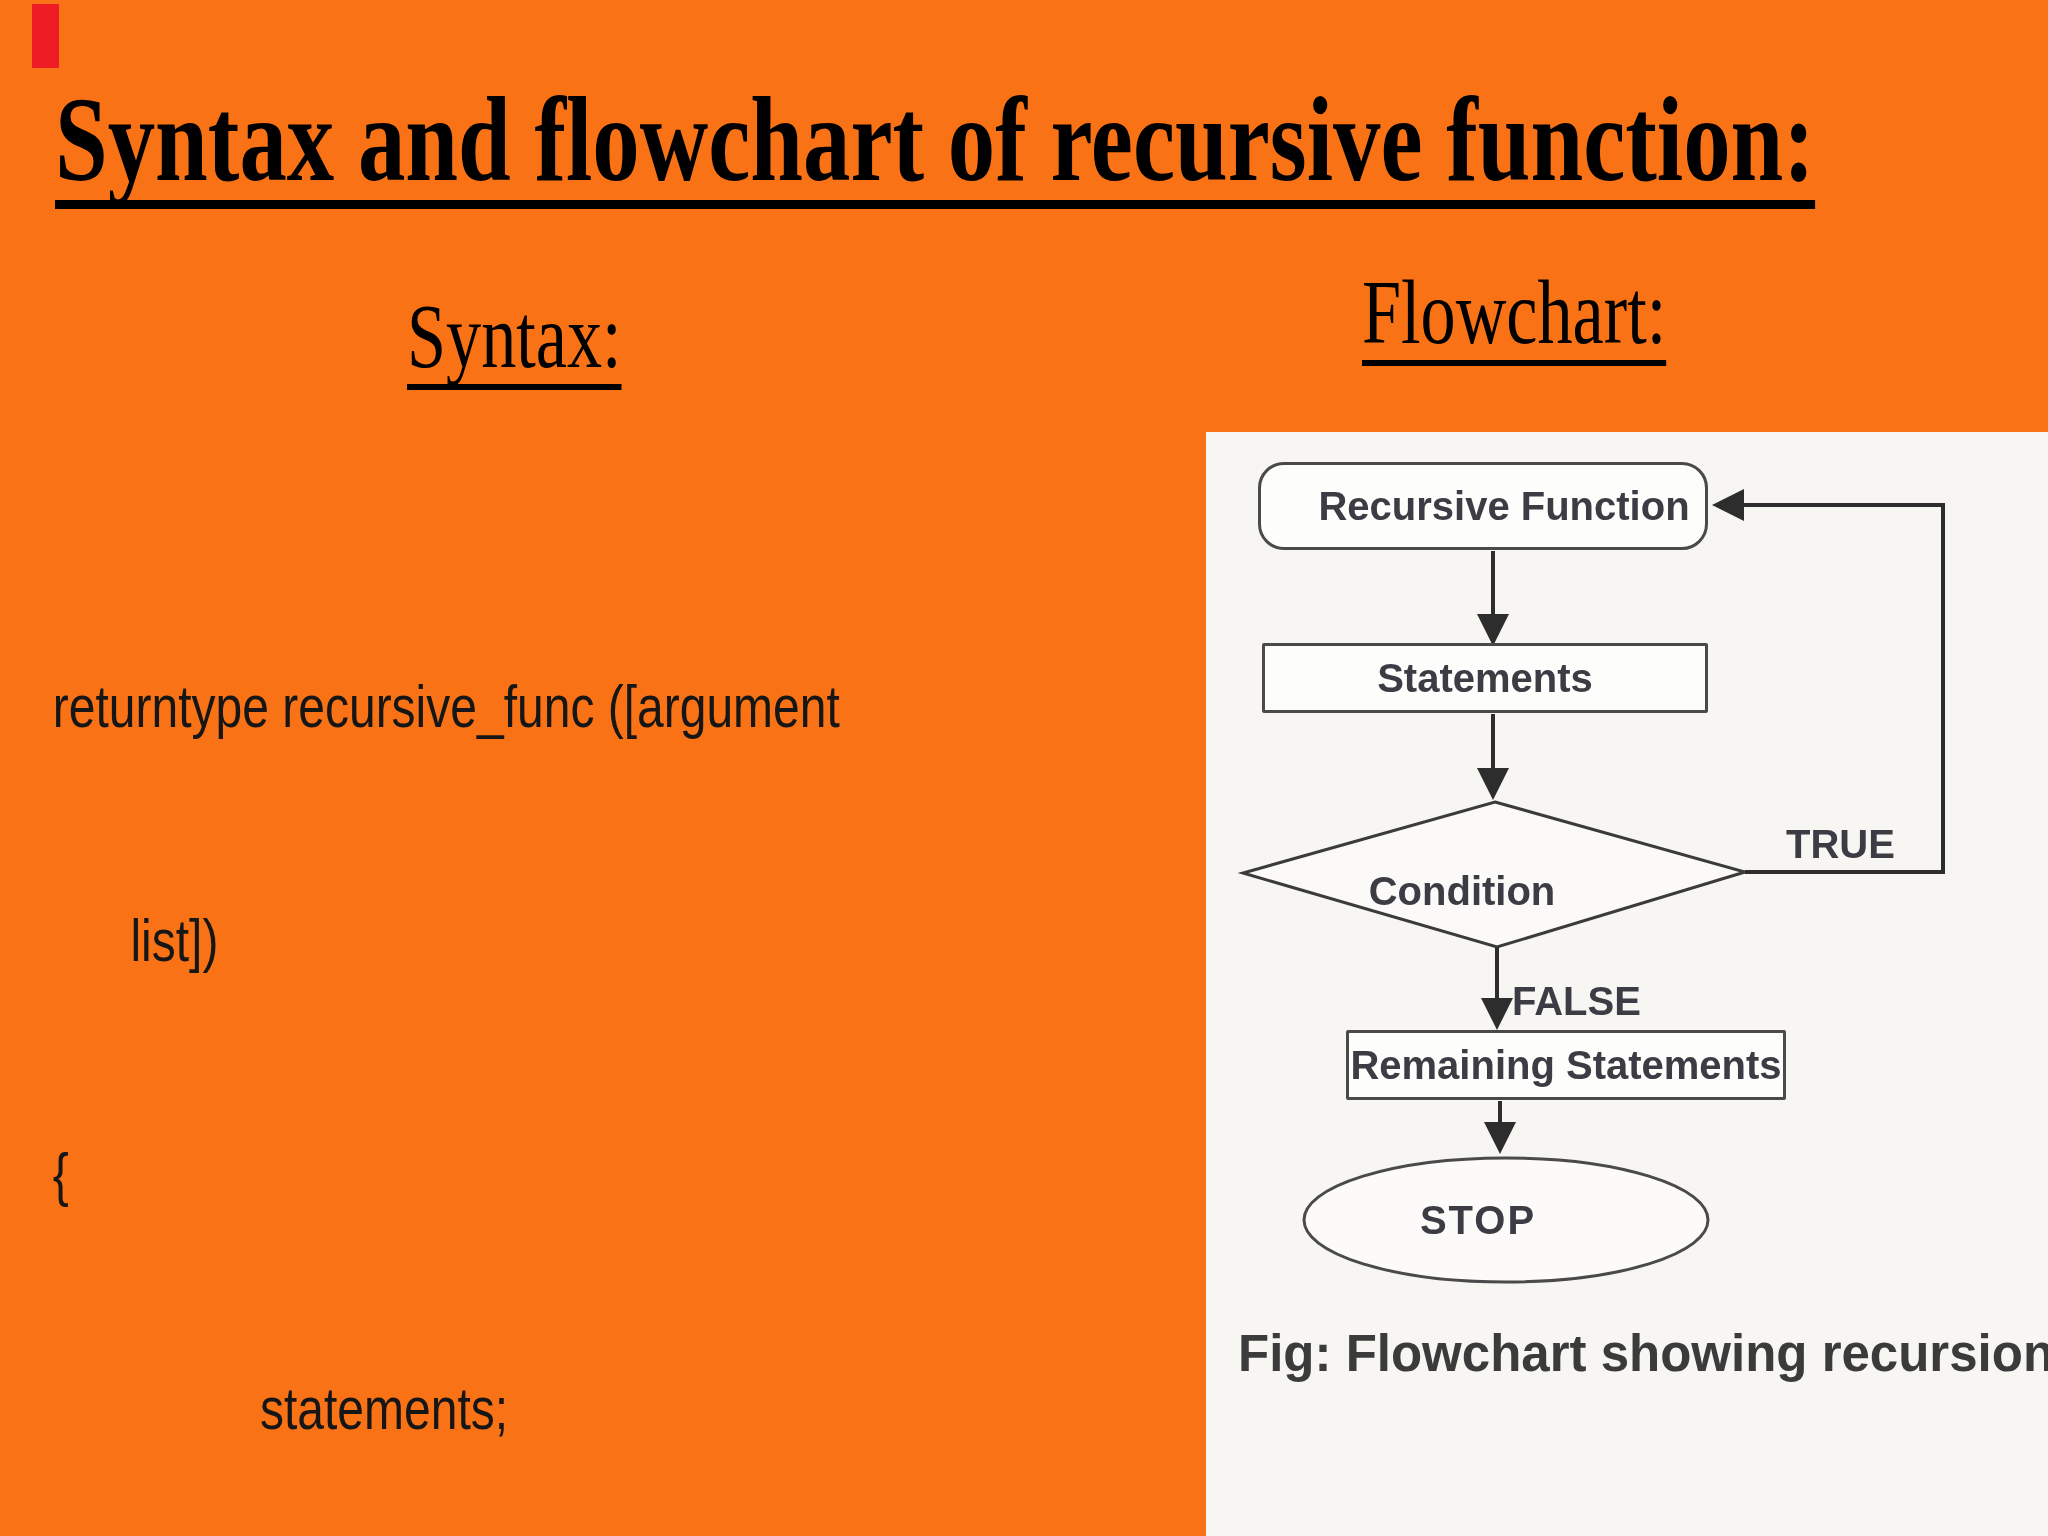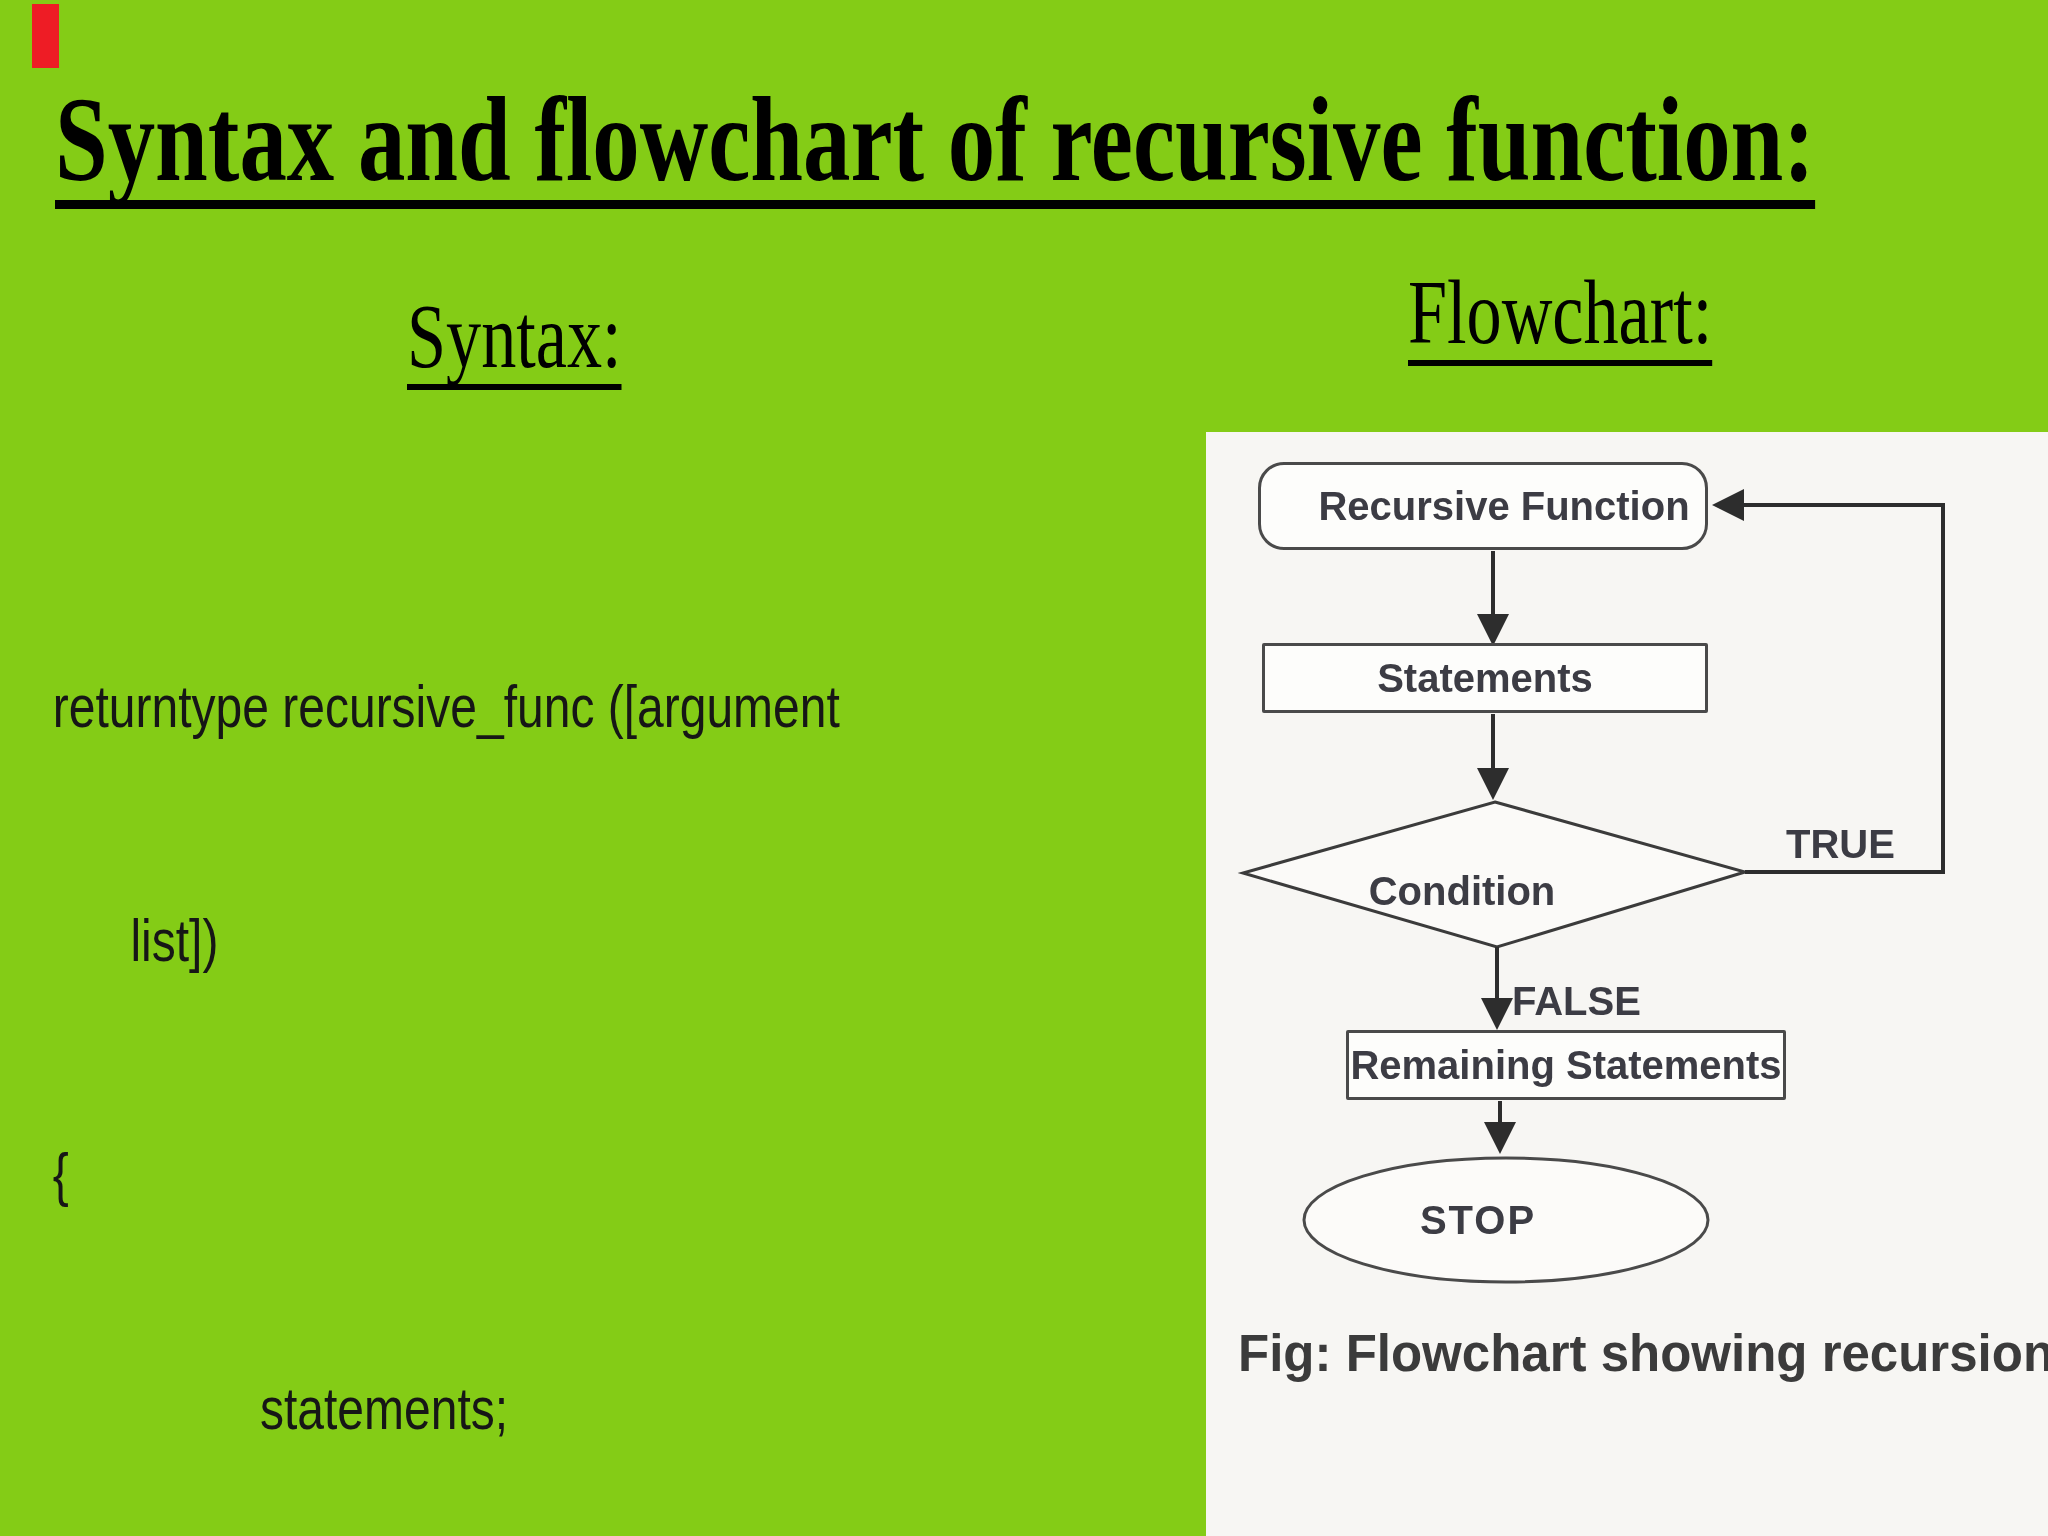--- a/index.html
+++ b/index.html
@@ -1,19 +1,19 @@
 <!DOCTYPE html>
 <html><head>
 <meta charset="utf-8">
 <style>
   html,body{margin:0;padding:0;background:#ffffff;}
   .slide{
     position:relative;
     width:2048px;height:1536px;
-    background:#84cc16;
+    background:#f97316;
     overflow:hidden;
     font-family:"Liberation Sans", sans-serif;
   }
   .accent-bar{
     position:absolute;left:32px;top:4px;width:27px;height:64px;
   }
   
   .title-wrap{position:absolute;left:55px;top:80px;white-space:nowrap;}
   .title-text{
     display:inline-block;
@@ -26,21 +26,21 @@
     position:absolute;white-space:nowrap;
     font-family:"Liberation Serif", serif;
     font-weight:normal;font-size:90px;line-height:1.0;color:#000;
   }
   .sub-heading > span{
     display:inline-block;
     transform:scaleX(0.78);transform-origin:0 0;
     border-bottom:6px solid #000;padding-bottom:2px;
   }
   .syntax-heading{left:407px;top:292px;}
-  .flowchart-heading{left:1362px;top:268px;margin-left:46px;}
+  .flowchart-heading{left:1362px;top:268px;}
   
   .code-block{
     position:absolute;left:0;top:512px;width:1400px;
     transform:scaleX(0.80);transform-origin:0 0;
     font-size:60px;line-height:78px;color:#161616;
     white-space:pre;
   }
   .code-line{height:78px;}
   .ind-a{padding-left:66px;}
   .ind-b{padding-left:163px;}

